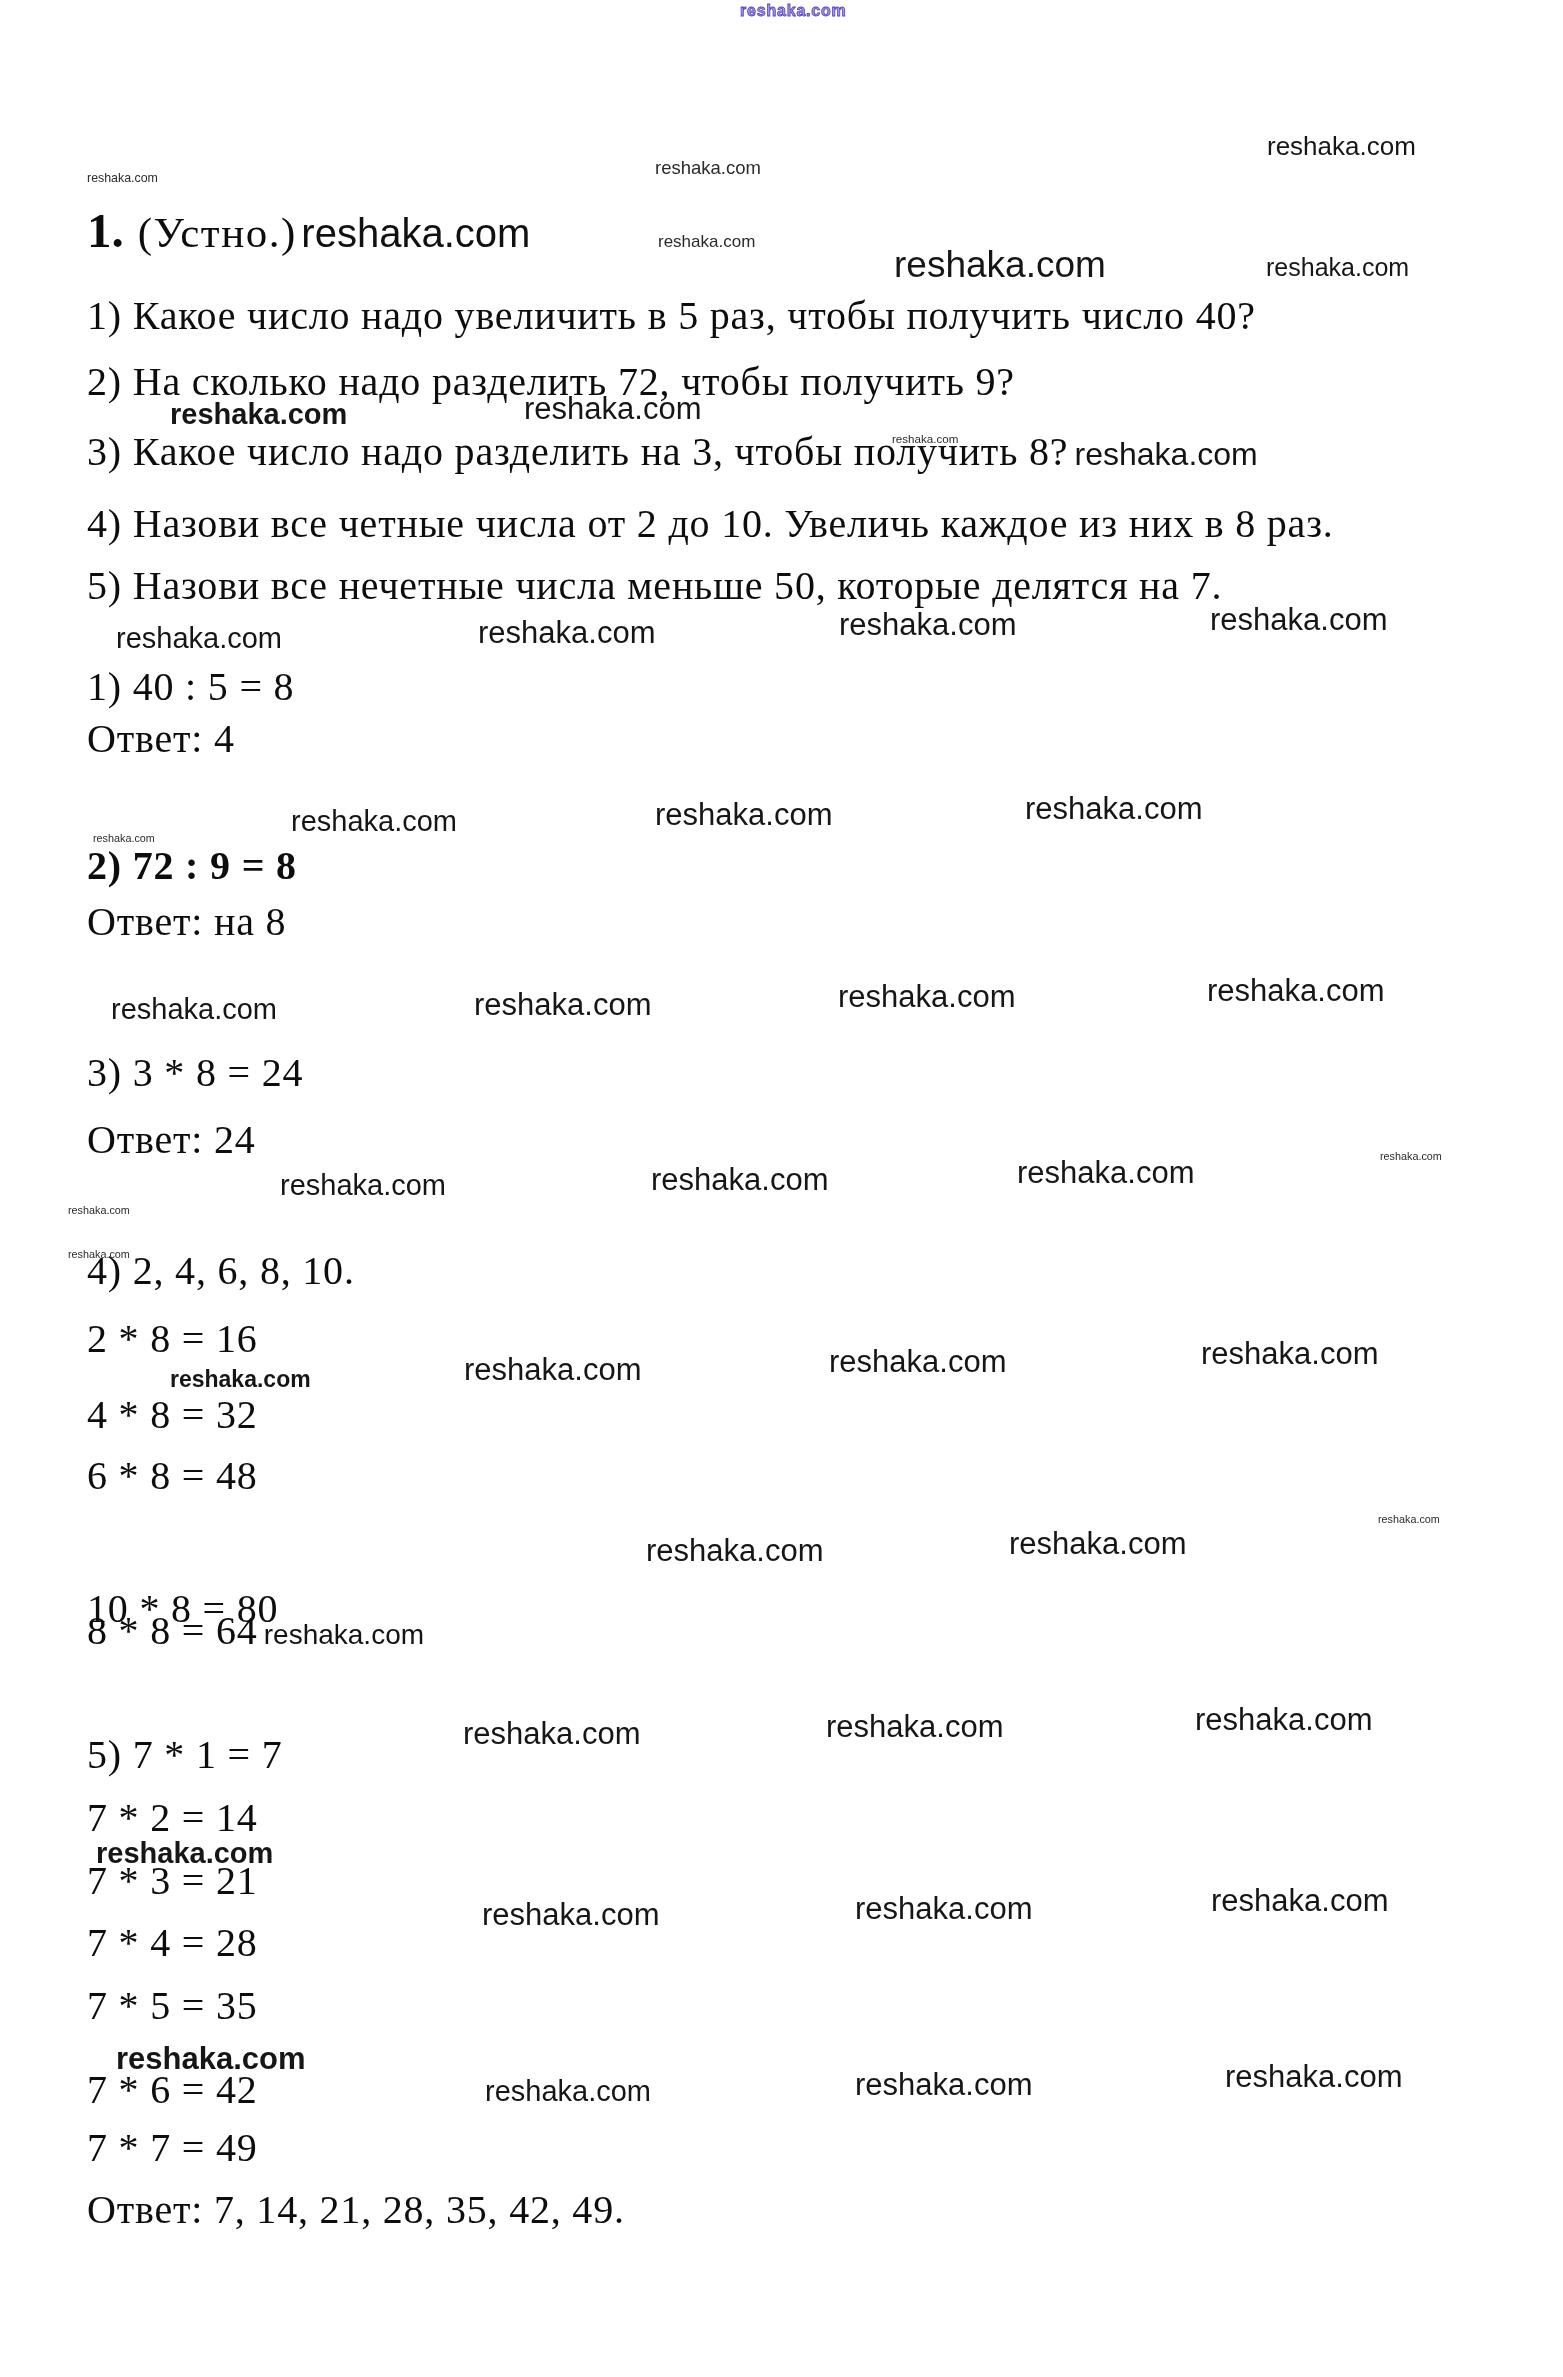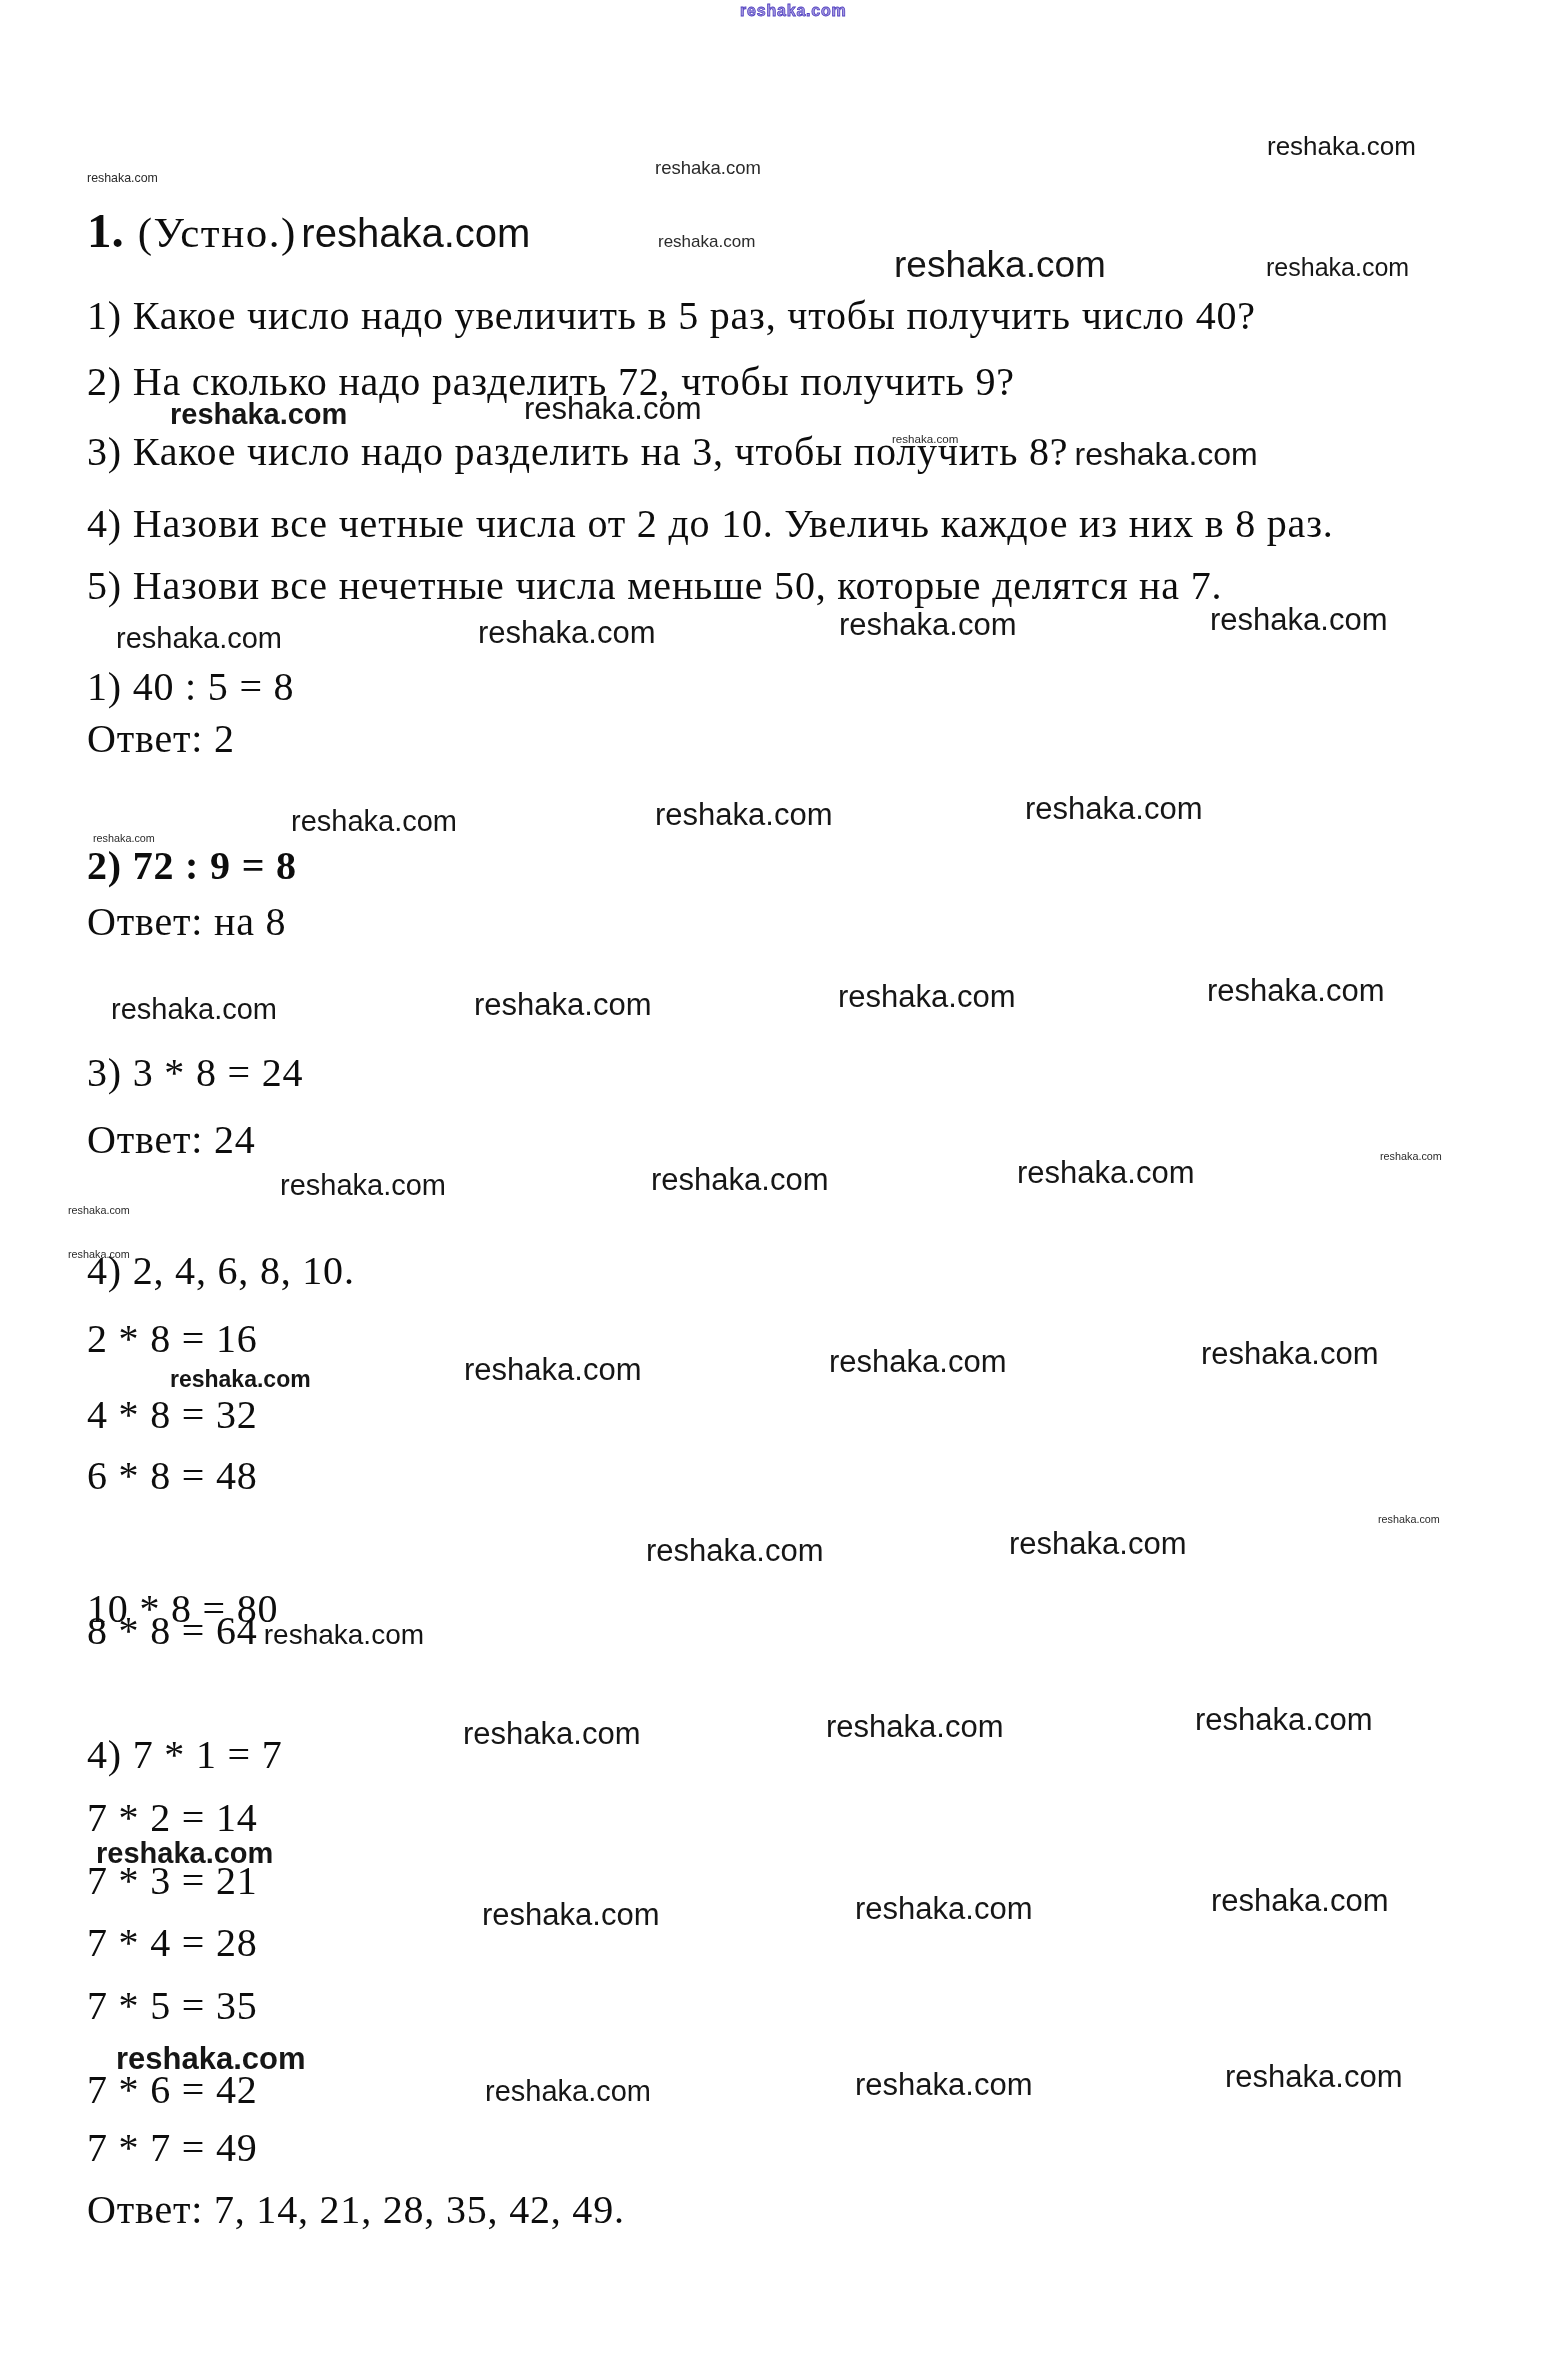--- a/index.html
+++ b/index.html
@@ -30,32 +30,32 @@
     <span class="ex-wm">reshaka.com</span>
   </div>
 
   <div>
       <div class="tl" style="left: 87px; top: 288px; font-size: 40px; margin-top: 8px;">1) Какое число надо увеличить в 5 раз, чтобы получить число 40?</div>
       <div class="tl" style="left: 87px; top: 362px; font-size: 40px;">2) На сколько надо разделить 72, чтобы получить 9?</div>
       <div class="tl" style="left: 87px; top: 432px; font-size: 40px;">3) Какое число надо разделить на 3, чтобы получить 8?<span class="wm inline" style="font-size: 32px;">reshaka.com</span></div>
       <div class="tl" style="left: 87px; top: 504px; font-size: 40px;">4) Назови все четные числа от 2 до 10. Увеличь каждое из них в 8 раз.</div>
       <div class="tl" style="left: 87px; top: 566px; font-size: 40px;">5) Назови все нечетные числа меньше 50, которые делятся на 7.</div>
       <div class="tl" style="left: 87px; top: 667px; font-size: 40px;">1) 40 : 5 = 8</div>
-      <div class="tl" style="left: 87px; top: 719px; font-size: 40px;">Ответ: 2</div>
+      <div class="tl" style="left: 87px; top: 719px; font-size: 40px;">Ответ: 4</div>
       <div class="tl" style="left: 87px; top: 846px; font-size: 40px; font-weight: bold;">2) 72 : 9 = 8</div>
       <div class="tl" style="left: 87px; top: 902px; font-size: 40px;">Ответ: на 8</div>
       <div class="tl" style="left: 87px; top: 1053px; font-size: 40px;">3) 3 * 8 = 24</div>
       <div class="tl" style="left: 87px; top: 1120px; font-size: 40px;">Ответ: 24</div>
       <div class="tl" style="left: 87px; top: 1251px; font-size: 40px;">4) 2, 4, 6, 8, 10.</div>
       <div class="tl" style="left: 87px; top: 1313px; font-size: 40px; margin-top: 6px;">2 * 8 = 16</div>
       <div class="tl" style="left: 87px; top: 1395px; font-size: 40px;">4 * 8 = 32</div>
       <div class="tl" style="left: 87px; top: 1456px; font-size: 40px; text-align: center;">6 * 8 = 48</div>
       <div class="tl" style="left: 87px; top: 1611px; font-size: 40px;">8 * 8 = 64<span class="wm inline" style="font-size: 28px;">reshaka.com</span></div>
       <div class="tl" style="left: 87px; top: 1589px; font-size: 40px;">10 * 8 = 80</div>
-      <div class="tl" style="left: 87px; top: 1735px; font-size: 40px;">4) 7 * 1 = 7</div>
+      <div class="tl" style="left: 87px; top: 1735px; font-size: 40px;">5) 7 * 1 = 7</div>
       <div class="tl" style="left: 87px; top: 1798px; font-size: 40px;">7 * 2 = 14</div>
       <div class="tl" style="left: 87px; top: 1861px; font-size: 40px;">7 * 3 = 21</div>
       <div class="tl" style="left: 87px; top: 1923px; font-size: 40px;">7 * 4 = 28</div>
       <div class="tl" style="left: 87px; top: 1986px; font-size: 40px;">7 * 5 = 35</div>
       <div class="tl" style="left: 87px; top: 2070px; font-size: 40px;">7 * 6 = 42</div>
       <div class="tl" style="left: 87px; top: 2128px; font-size: 40px;">7 * 7 = 49</div>
       <div class="tl" style="left: 87px; top: 2190px; font-size: 40px;">Ответ: 7, 14, 21, 28, 35, 42, 49.</div>
     </div>
   <div>
       <span class="wm purple" style="left: 740px; top: 3.1px; font-size: 16px;">reshaka.com</span>

